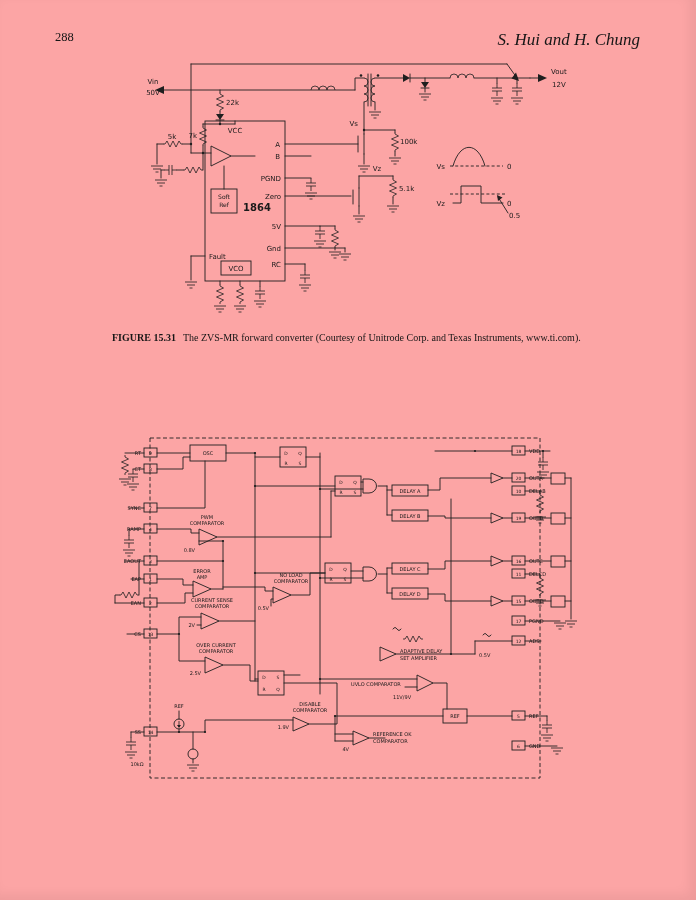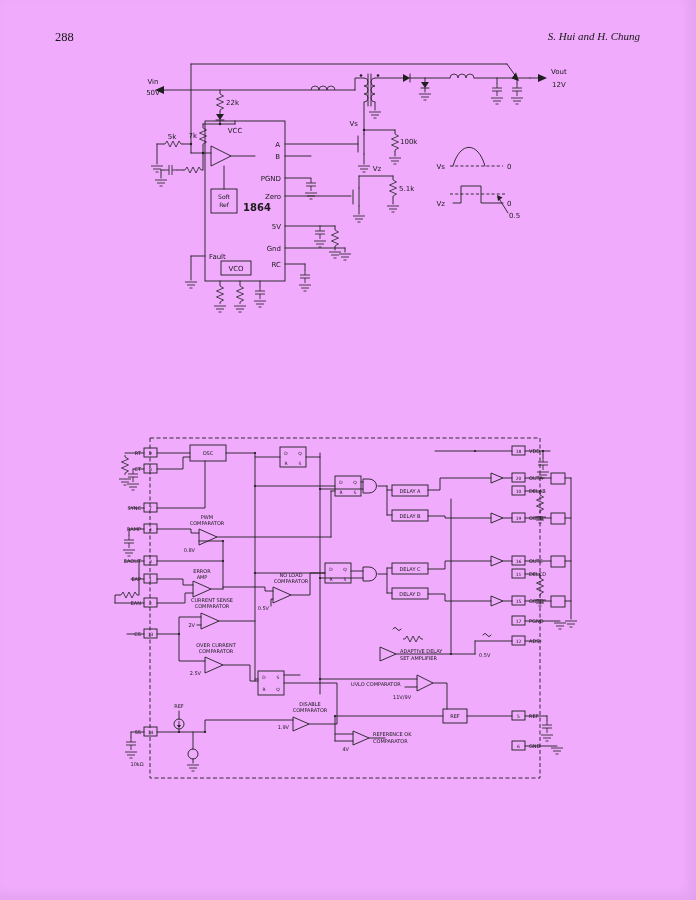--- a/index.html
+++ b/index.html
@@ -1,20 +1,20 @@
 <!DOCTYPE html>
 <html><head>
 <meta charset="utf-8">
 <style>
   html,body{margin:0;padding:0;background:#d9d9d4;}
-  .page{position:relative;width:696px;height:900px;background:#f0abfc;margin:0 auto;
+  .page{position:relative;width:696px;height:900px;background:#fca5a5;margin:0 auto;
         font-family:"Liberation Serif",serif;color:#161616;overflow:hidden;
         box-shadow:inset -6px -5px 12px rgba(0,0,0,.06);}
   .hdr-num{position:absolute;left:55px;top:30px;font-size:12.5px;}
-  .hdr-auth{position:absolute;right:56px;top:30px;font-size:11px;font-style:italic;}
+  .hdr-auth{position:absolute;right:56px;top:30px;font-size:17px;font-style:italic;}
   .caption{position:absolute;font-size:10px;line-height:1.25;margin:0;}
   .cap1{left:112px;top:332px;width:478px;}
   .cap2{left:108px;top:785px;width:492px;}
   .caption b{font-weight:bold;margin-right:7px;}
   svg.fig{position:absolute;}
   #fig31{left:115px;top:58px;}
   #fig32{left:95px;top:429px;}
   svg text{font-family:"DejaVu Sans",sans-serif;fill:#1a1a1a;}
   .w{stroke:#1f1f1f;stroke-width:.9;fill:none;stroke-linecap:round;}
   .w2{stroke:#1f1f1f;stroke-width:.8;fill:none;}
@@ -173,20 +173,21 @@
       <text class="t6 mid" x="109" y="149">Ref</text>
       <text class="t10 mid" x="142" y="153">1864</text>
       <text class="t7 end" x="330" y="111">Vs</text>
       <text class="t7" x="392" y="111">0</text>
       <text class="t7 end" x="330" y="148">Vz</text>
       <text class="t7" x="392" y="148">0</text>
       <text class="t7" x="394" y="160">0.5</text>
     </g>
   </svg>
 
+  <p class="caption cap1"><b>FIGURE 15.31</b><span>The ZVS-MR forward converter (Courtesy of Unitrode Corp. and Texas Instruments, www.ti.com).</span></p>
 
   <svg id="fig32" class="fig" width="505" height="354" viewBox="0 0 505 354">
 
     <rect class="bx dash" x="55" y="9" width="390" height="340"></rect>
 
     <g class="w">
       <path d="M30,24H49M38,40H49M34,79H49M34,100H49M34,100V106M30,132H49M44,132V166M24,166H20V174M20,174H49M36,150H49M32,205H49M36,303H49M36,303V308"></path>
     </g>
     <g class="w">
       <path d="M62,24H95M62,40H88V28H95M62,79H110V32M131,24H160M160,24V252M160,28H185M160,57H240M160,144H230M160,250H163"></path>

